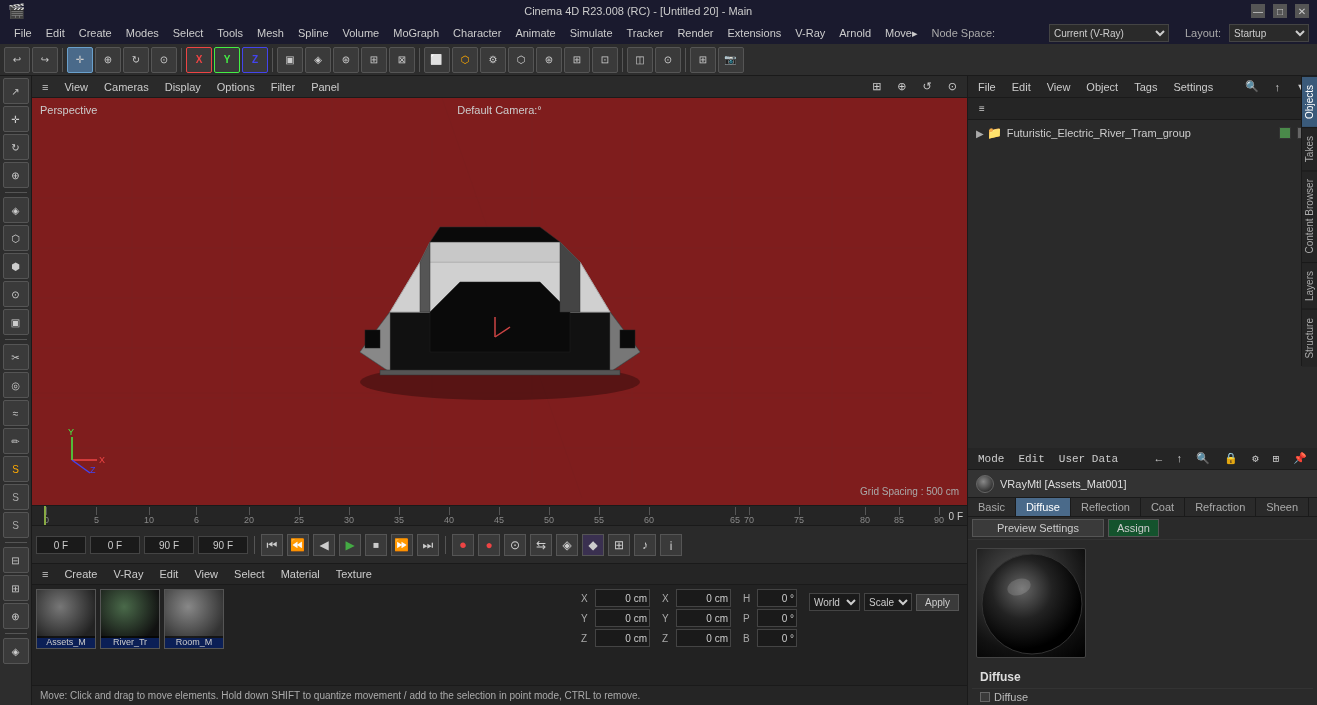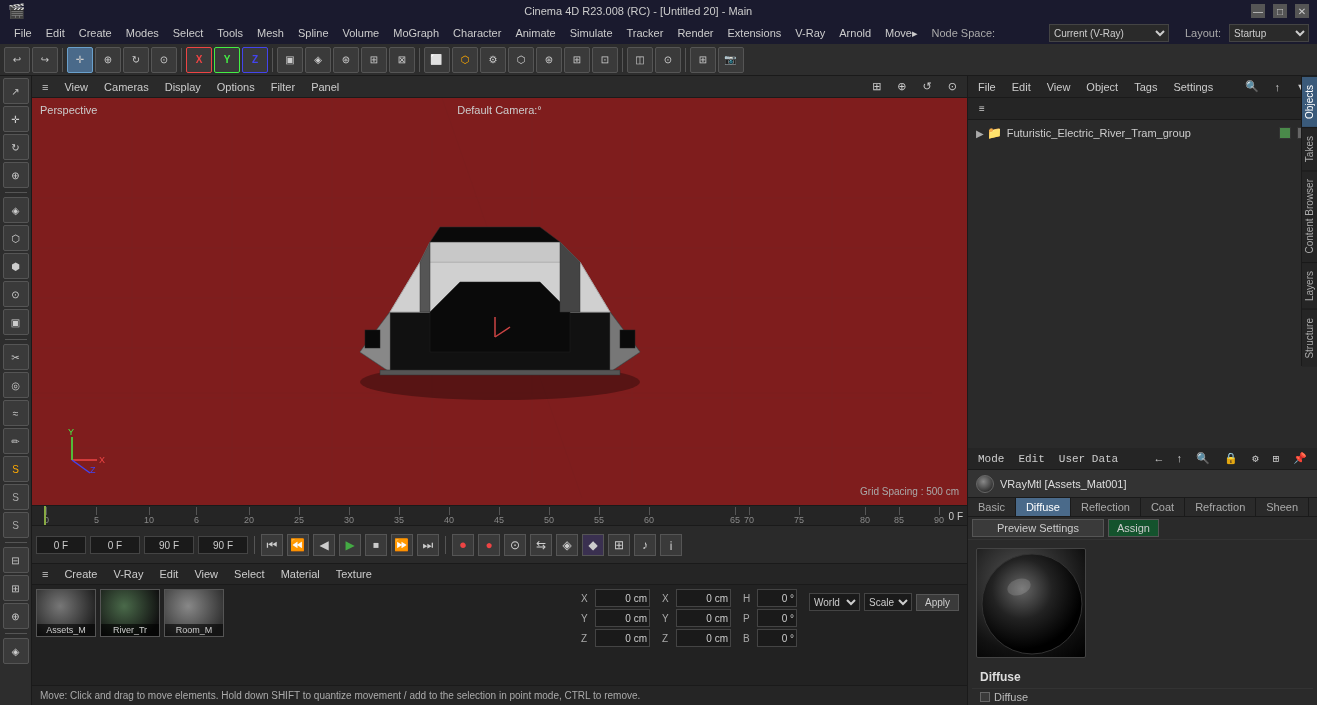--- a/index.html
+++ b/index.html
@@ -217,22 +217,22 @@
     }
     #mat-content {
       flex: 1;
       display: flex;
       align-items: flex-start;
       padding: 4px;
       gap: 4px;
       overflow: hidden;
     }
     .mat-thumb {
-      width: 60px; height: 48px;
-      background: #b91c1c;
+      width: 60px; height: 60px;
+      background: #1d4ed8;
       border: 1px solid #555;
       cursor: pointer;
       position: relative;
       display: flex;
       flex-direction: column;
       align-items: center;
     }
     .mat-thumb-label {
       position: absolute;
       bottom: 0; left: 0; right: 0;

